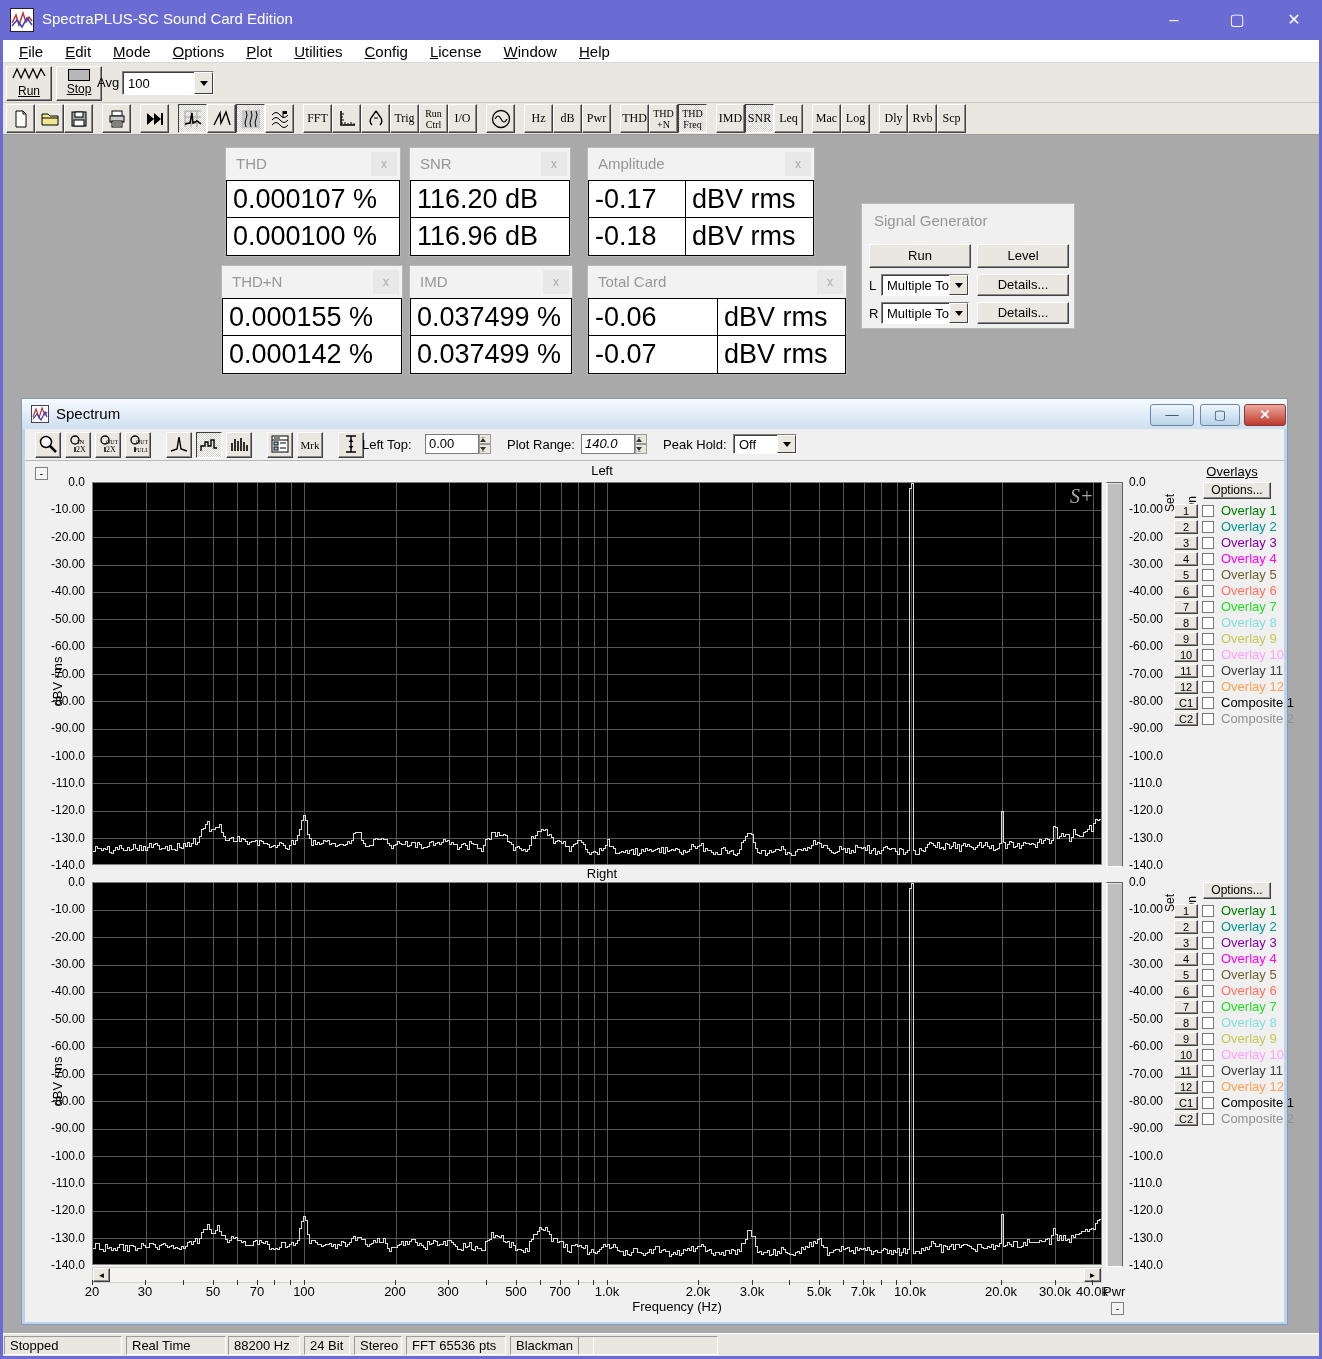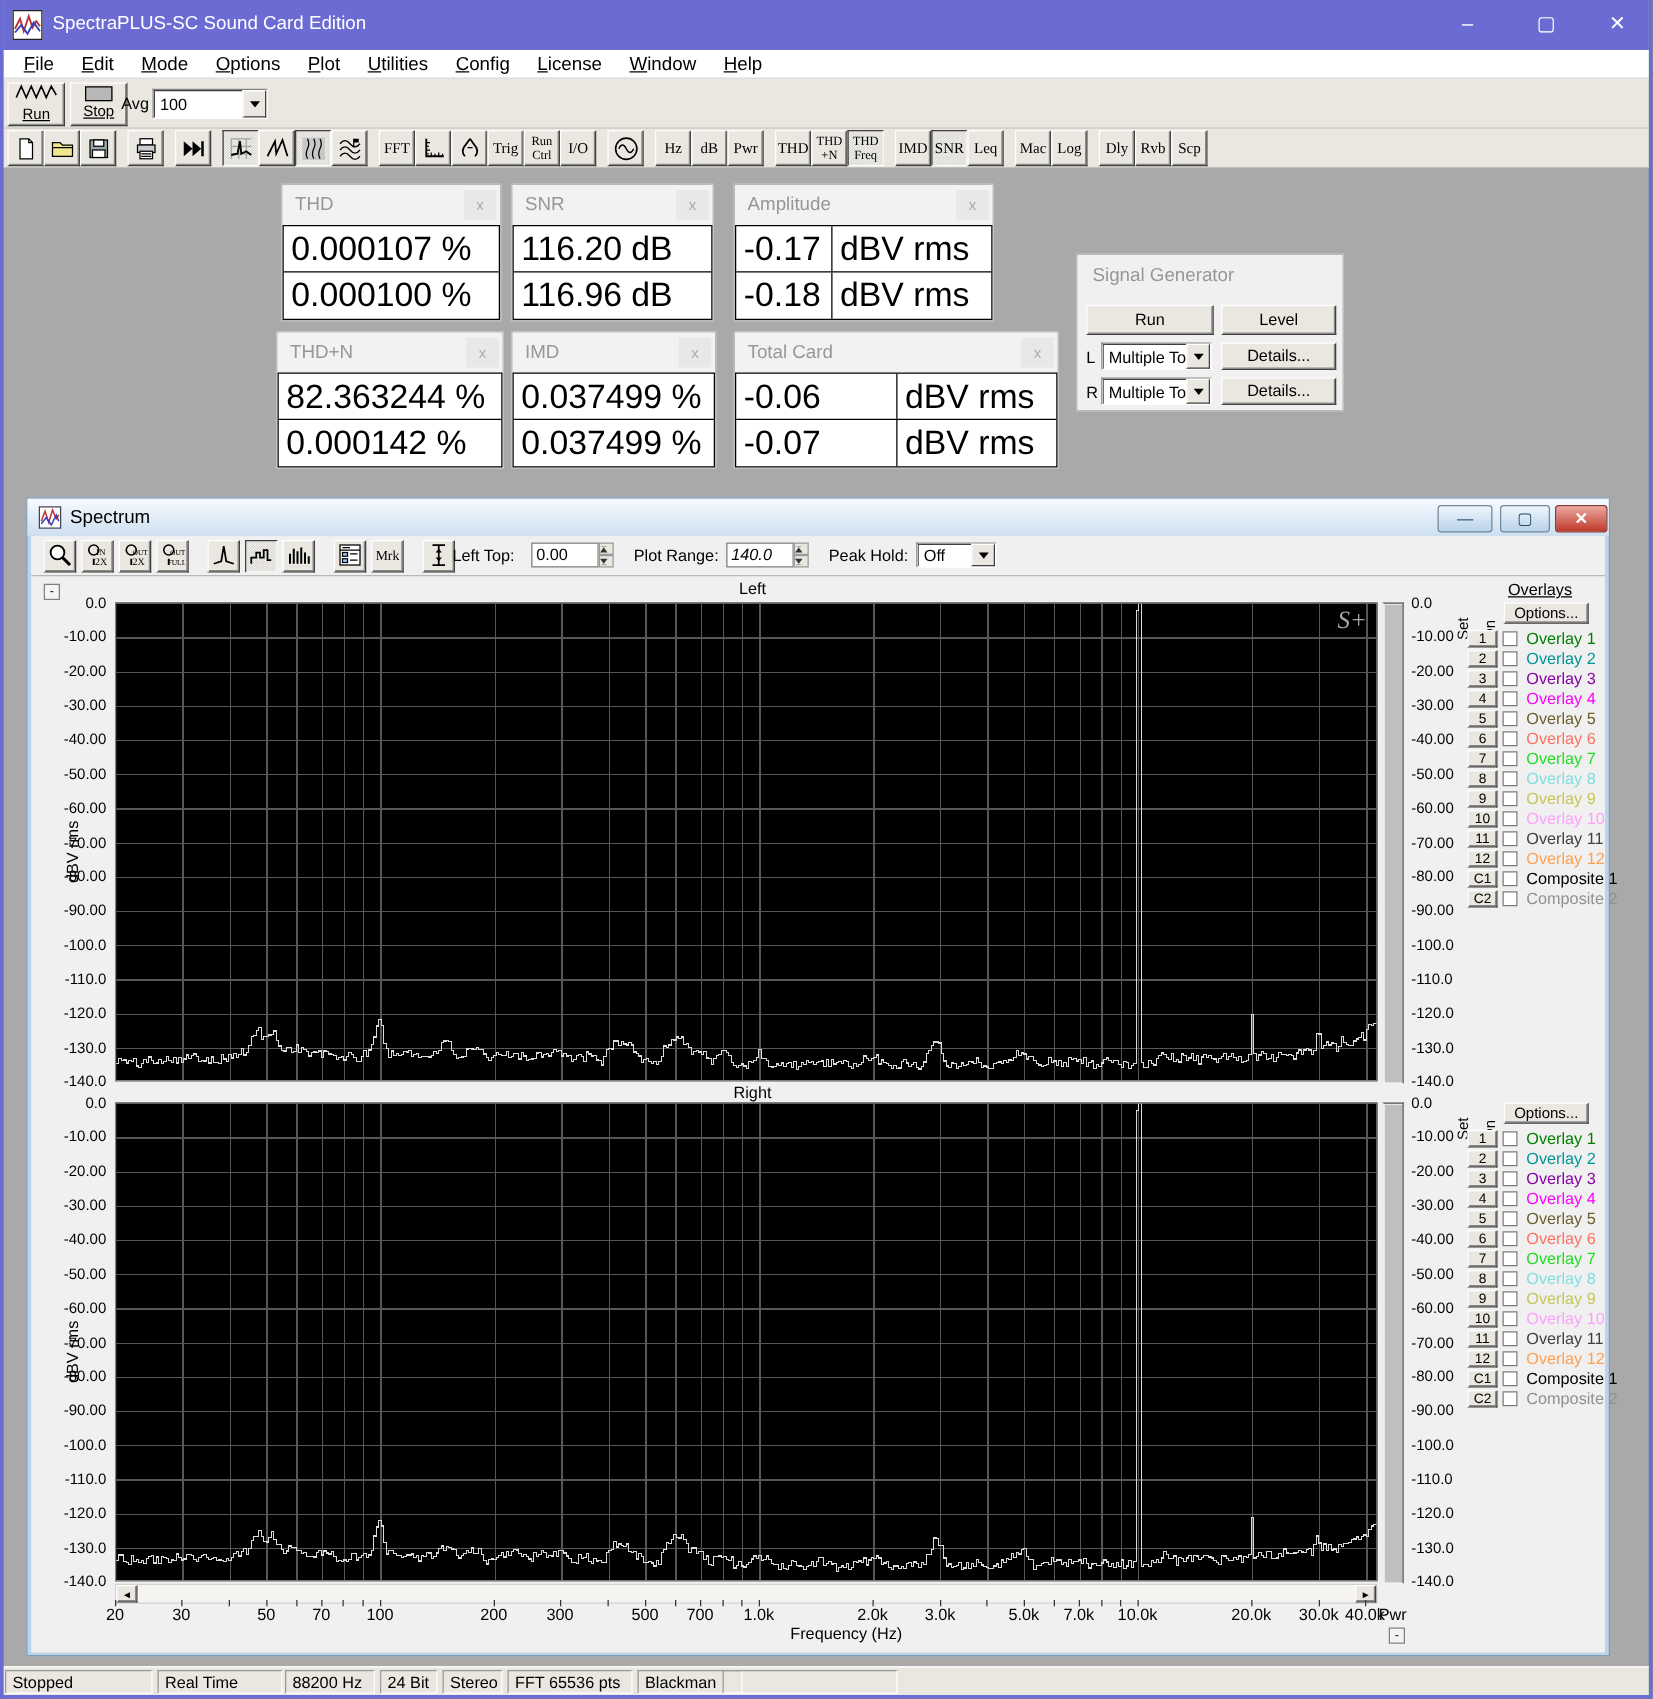--- a/index.html
+++ b/index.html
@@ -324,38 +324,38 @@
         <div class="ptitle"><span>SNR</span><div class="pclose">x</div></div>
         <div class="pvals">
           <div class="prow">
             <div class="pval">116.20 dB</div>
           </div>
           <div class="prow">
             <div class="pval">116.96 dB</div>
           </div>
         </div>
       </div>
-      <div class="panel" style="left: 584px; top: 147px; width: 208px;">
+      <div class="panel" style="left: 584px; top: 147px; width: 228px;">
         <div class="ptitle"><span>Amplitude</span><div class="pclose">x</div></div>
         <div class="pvals">
           <div class="prow">
             <div class="pval">-0.17</div>
             <div class="punit">dBV rms</div>
           </div>
           <div class="prow">
             <div class="pval">-0.18</div>
             <div class="punit">dBV rms</div>
           </div>
         </div>
       </div>
       <div class="panel" style="left: 218px; top: 265px; width: 182px;">
         <div class="ptitle"><span>THD+N</span><div class="pclose">x</div></div>
         <div class="pvals">
           <div class="prow">
-            <div class="pval">82.363244 %</div>
+            <div class="pval">0.000155 %</div>
           </div>
           <div class="prow">
             <div class="pval">0.000142 %</div>
           </div>
         </div>
       </div>
       <div class="panel" style="left: 406px; top: 265px; width: 164px;">
         <div class="ptitle"><span>IMD</span><div class="pclose">x</div></div>
         <div class="pvals">
           <div class="prow">

